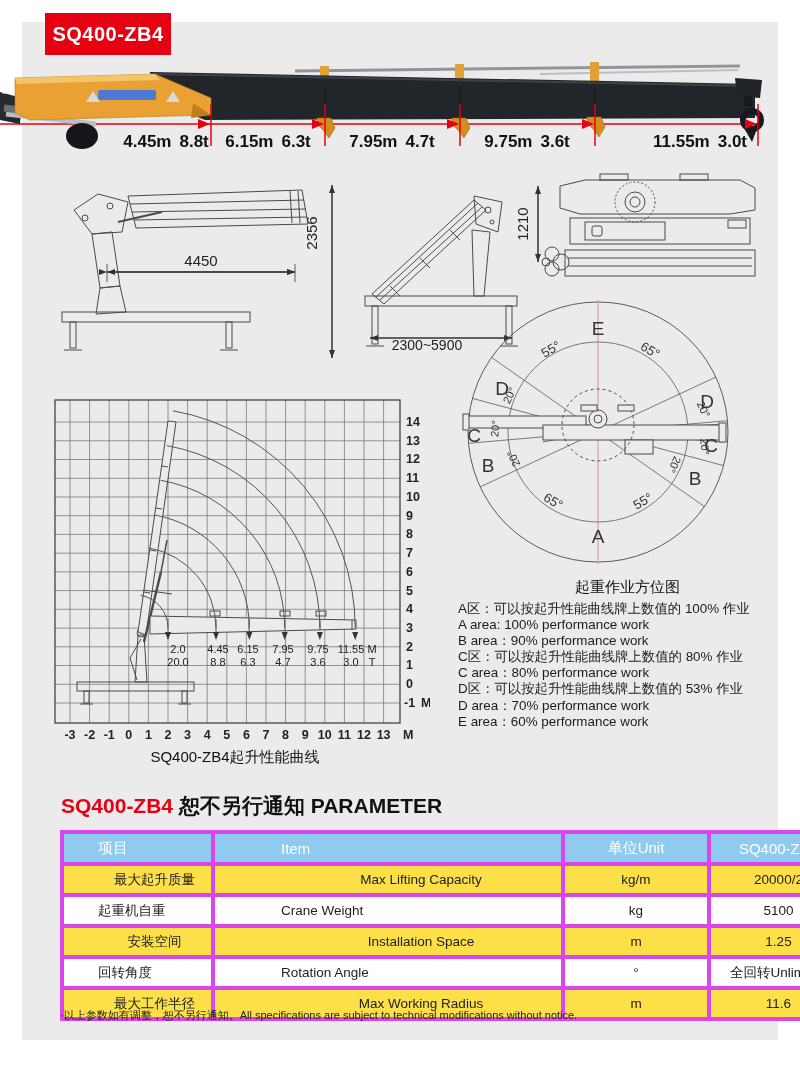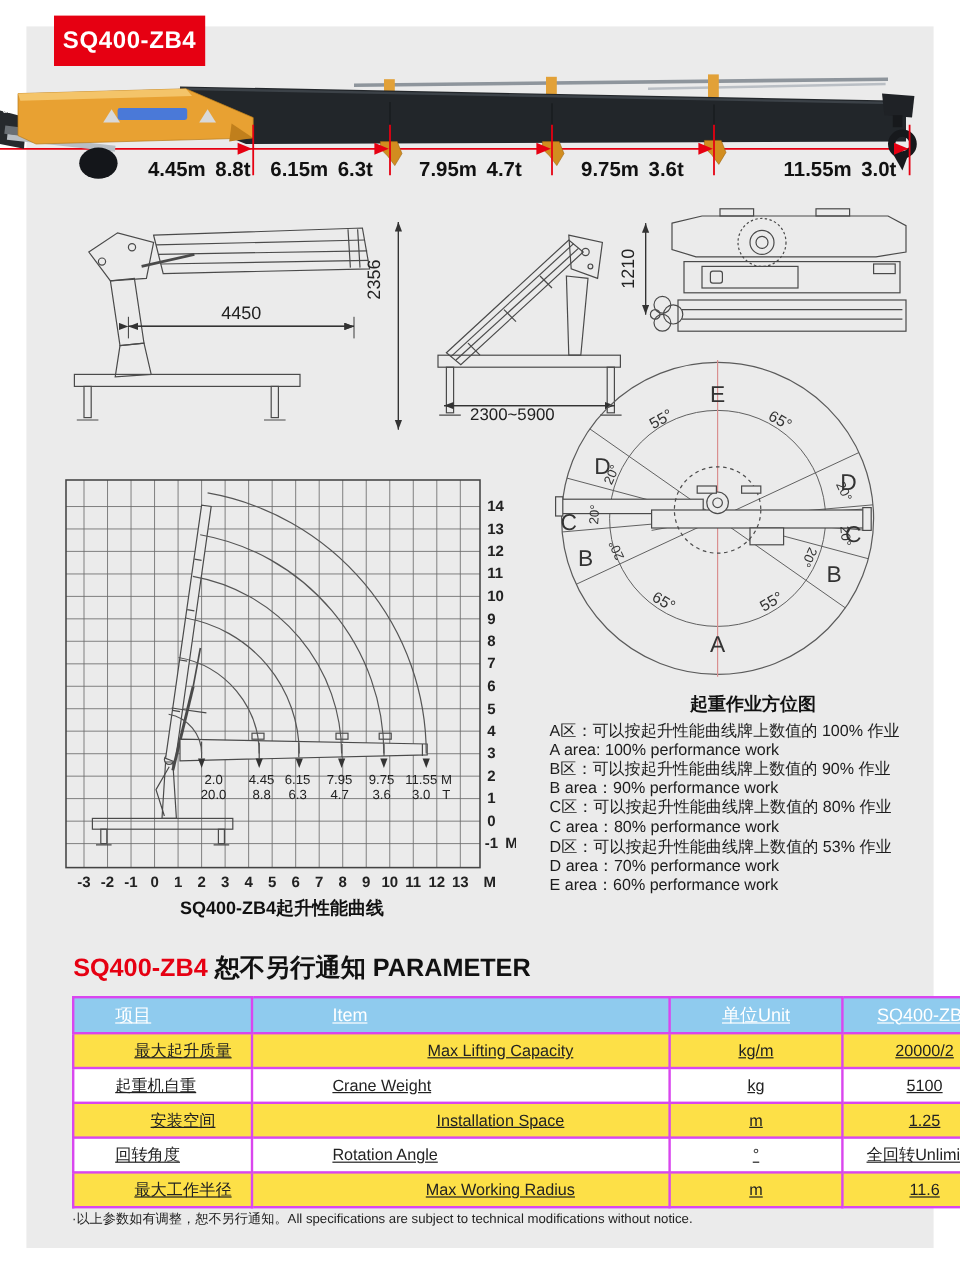--- a/index.html
+++ b/index.html
@@ -5,33 +5,33 @@
   html,body{margin:0;padding:0;background:#fff;}
   .page{position:relative;width:800px;height:1069px;background:#fff;overflow:hidden;
         font-family:"Liberation Sans","DejaVu Sans",sans-serif;color:#111;}
   .gray-panel{position:absolute;left:22px;top:22px;width:756px;height:1018px;background:#ebebeb;}
   .abs{position:absolute;}
   
   .badge{position:absolute;left:45px;top:13px;width:126px;height:42px;background:#e60012;
          color:#fff;font-size:20px;font-weight:bold;display:flex;align-items:center;justify-content:center;
          letter-spacing:.5px;}
   
-  .cap{font-weight:bold;font-size:15px;color:#111;text-align:center;}
+  .cap{font-weight:normal;font-size:15px;color:#111;text-align:center;}
   
   .zone-notes{position:absolute;left:458px;top:601px;width:335px;font-size:13.4px;line-height:16.1px;color:#1c1c1c;}
   .zone-notes div{white-space:nowrap;}
   
   .param-title{position:absolute;left:61px;top:792px;font-size:21px;font-weight:bold;color:#111;}
   .param-title .red{color:#e60012;}
   table.params{position:absolute;left:60px;top:830px;width:670px;border-collapse:collapse;table-layout:fixed;
                font-size:13.5px;color:#222;}
   table.params th{background:#8fcbee;color:#fff;font-weight:normal;font-size:15px;height:28px;}
   table.params td{height:27px;background:#fff;}
   table.params tr.alt td{background:#fde047;text-align:center;}
-  table.params th,table.params td{border:2px solid #d946ef;padding:0;text-decoration:underline;}
+  table.params th,table.params td{border:4px solid #d946ef;padding:0;}
   .c1{width:113px;text-align:left;padding-left:34px!important;}
   .c2{width:280px;text-align:left;padding-left:66px!important;}
   .c3{width:142px;text-align:center;}
   .c4{width:135px;text-align:center;}
   .footnote{position:absolute;left:60px;top:1008px;font-size:11px;color:#222;text-align:right;}
   svg text{font-family:"Liberation Sans","DejaVu Sans",sans-serif;}
 </style>
 </head>
 <body>
 
@@ -404,21 +404,20 @@
       <text x="324" y="347">12</text>
       <text x="343.6" y="347">13</text>
       <text x="363" y="347" text-anchor="start">M</text>
     </g>
   </svg>
   <div class="abs cap" style="left:40px;top:748px;width:390px">SQ400-ZB4起升性能曲线</div>
 
   <div class="zone-notes">
     <div>A区：可以按起升性能曲线牌上数值的 100% 作业</div>
     <div>A area: 100% performance work</div>
-    <div>B区：可以按起升性能曲线牌上数值的 90% 作业</div>
     <div>B area：90% performance work</div>
     <div>C区：可以按起升性能曲线牌上数值的 80% 作业</div>
     <div>C area：80% performance work</div>
     <div>D区：可以按起升性能曲线牌上数值的 53% 作业</div>
     <div>D area：70% performance work</div>
     <div>E area：60% performance work</div>
   </div>
 
   <div class="param-title">
     <span class="red">SQ400-ZB4</span>

